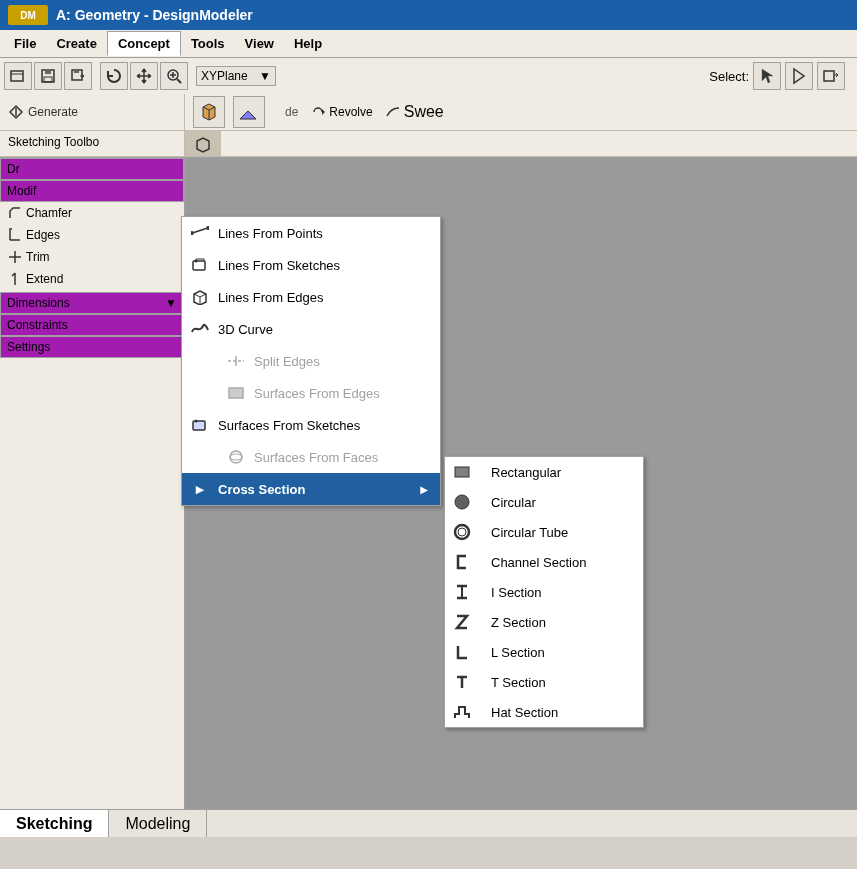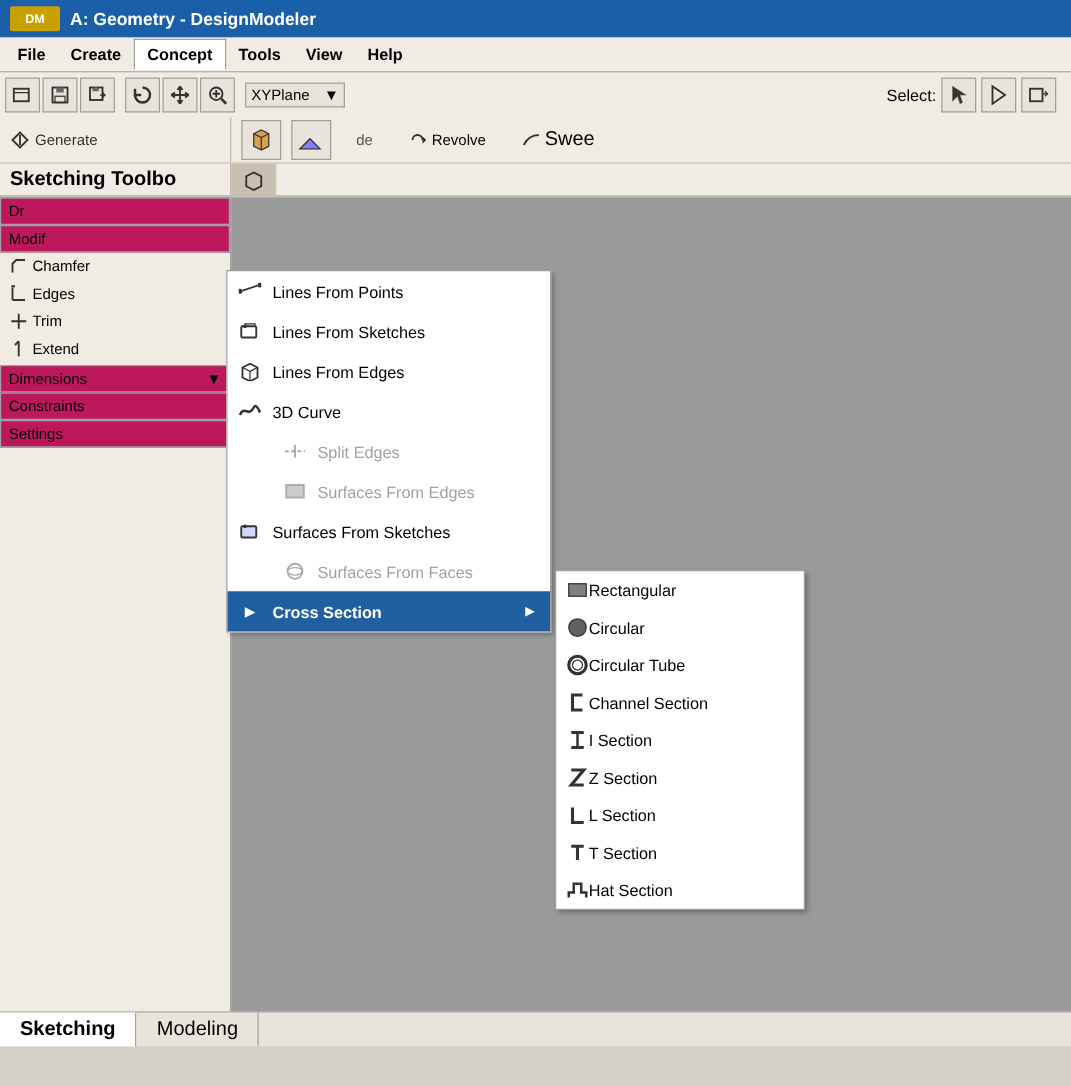--- a/index.html
+++ b/index.html
@@ -99,21 +99,21 @@
 
     
     .left-sidebar {
       width: 185px;
       background: #f0ece4;
       border-right: 1px solid #a0a0a0;
       display: flex;
       flex-direction: column;
     }
     .sidebar-section-header {
-      background: #be185d;
+      background: #a21caf;
       border: 1px solid #a0a0a0;
       padding: 3px 6px;
       font-size: 12px;
       display: flex;
       align-items: center;
       justify-content: space-between;
     }
     .sidebar-item {
       padding: 4px 8px;
       font-size: 12px;
@@ -201,21 +201,21 @@
       border: 1px solid #a0a0a0;
       box-shadow: 2px 2px 4px rgba(0,0,0,0.3);
       min-width: 200px;
       pointer-events: all;
       z-index: 100;
     }
     .cross-menu-item {
       padding: 6px 12px 6px 8px;
       display: flex;
       align-items: center;
-      gap: 0;
+      gap: 20px;
       font-size: 13px;
       cursor: pointer;
       white-space: nowrap;
     }
 
     
     .section-icon {
       width: 18px; height: 18px;
       display: inline-flex;
       align-items: center;
@@ -352,21 +352,21 @@
             <path d="M5 6 L11 9 L17 6" fill="none" stroke="#333" stroke-width="1"></path>
             <path d="M11 9 L11 19" fill="none" stroke="#333" stroke-width="1"></path>
           </svg>
       </div>
       <div class="tb-btn" style="width:32px;height:32px;">
         <svg width="22" height="22" viewBox="0 0 22 22">
             <path d="M2 18 L10 10 L18 18 Z" fill="#8080ff" stroke="#333" stroke-width="1"></path>
           </svg>
       </div>
 
-      <div style="display:flex;align-items:center;gap:20px;margin-left:8px;">
+      <div style="display:flex;align-items:center;gap:4px;margin-left:8px;">
         <div class="extrude-btn">
           <span style="font-size:12px;color:#555;">de</span>
         </div>
         <div class="extrude-btn">
           <svg width="16" height="16" viewBox="0 0 16 16">
               <path d="M4 8 A4 4 0 1 1 12 8" fill="none" stroke="#333" stroke-width="1.5"></path>
               <path d="M12 5 L12 11 L15 8 Z" fill="#333"></path>
             </svg>
           <span style="font-size:12px;">Revolve</span>
         </div>
@@ -374,21 +374,21 @@
           <svg width="16" height="16" viewBox="0 0 16 16">
               <path d="M2 12 C4 8 8 4 14 4" fill="none" stroke="#333" stroke-width="1.5"></path>
             </svg>
           <span style="font-size:16px;">Swee</span>
         </div>
       </div>
     </div>
   </div>
 
   <div style="display:flex;background:#f0ece4;border-bottom:1px solid #c0bab0;height:26px;">
-    <div style="width:185px;border-right:1px solid #c0bab0;padding:4px 8px;font-size:16px;font-weight:bold;">
+    <div style="width:185px;border-right:1px solid #c0bab0;padding:4px 8px;font-size:12px;">
       <span>Sketching Toolbo</span>
     </div>
     <div style="padding:4px 8px;font-size:12px;background:#c8c0b0;">
       
       <svg width="20" height="20" viewBox="0 0 20 20">
           <path d="M4 14 L4 6 L10 3 L16 6 L16 14 L10 17 Z" fill="none" stroke="#333" stroke-width="1.5"></path>
         </svg>
     </div>
   </div>
 </div>

